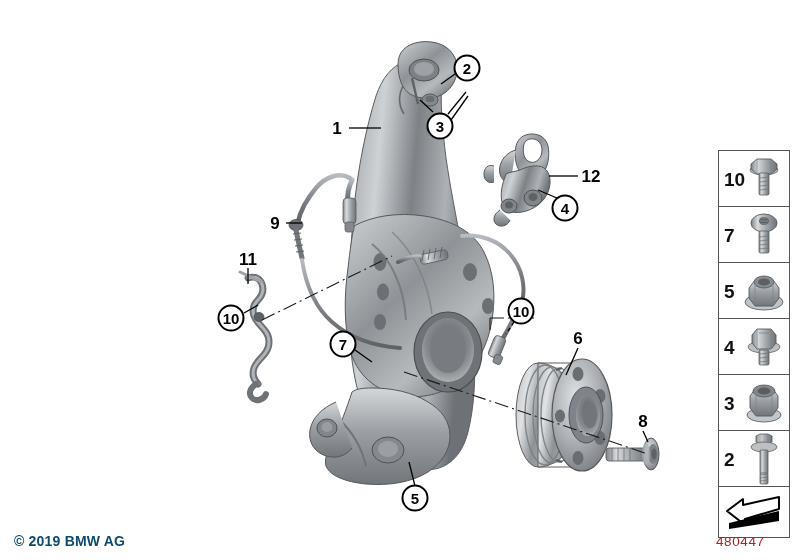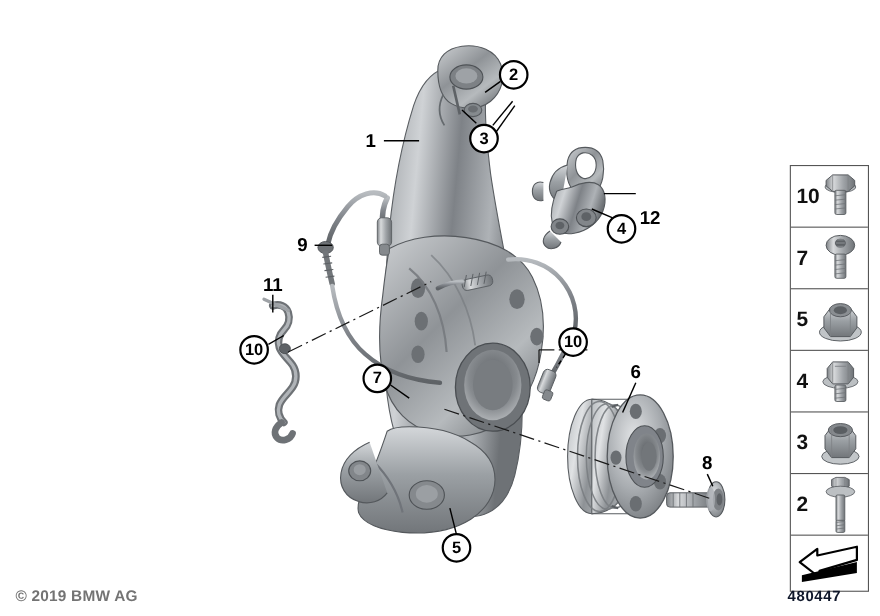--- a/index.html
+++ b/index.html
@@ -15,30 +15,30 @@
     width: 800px; height: 560px;
     background: #ffffff;
   }
 
   
   .footer-copyright {
     position: absolute;
     left: 14px; top: 533px;
     font-size: 14px;
     font-weight: bold;
-    color: #737373;
+    color: #0c4a6e;
     letter-spacing: 0.2px;
     white-space: nowrap;
   }
   .footer-partnumber {
     position: absolute;
     left: 716px; top: 534px;
     font-size: 13.5px;
-    font-weight: bold;
-    color: #0f172a;
+    font-weight: normal;
+    color: #b91c1c;
     letter-spacing: 0.6px;
     white-space: nowrap;
   }
 
   
   .callout {
     position: absolute;
     font-size: 17px;
     font-weight: bold;
     color: #000;
@@ -408,21 +408,21 @@
       <path d="M490,318 L490,330"></path>
     </g>
   </svg>
 
   <div class="callout" style="left:337px; top:128px;">1</div>
 
   <div class="callout-circle" style="left:467px; top:68px;">2</div>
 
   <div class="callout-circle" style="left:440px; top:126px;">3</div>
 
-  <div class="callout" style="left:591px; top:176px;margin-top:22px;">12</div>
+  <div class="callout" style="left:591px; top:176px;">12</div>
 
   <div class="callout-circle" style="left:565px; top:208px;">4</div>
 
   <div class="callout" style="left:275px; top:223px;">9</div>
 
   <div class="callout" style="left:248px; top:259px;text-align:right;">11</div>
 
   <div class="callout-circle" style="left:231px; top:318px;">10</div>
 
   <div class="callout-circle" style="left:521px; top:311px;">10</div>

